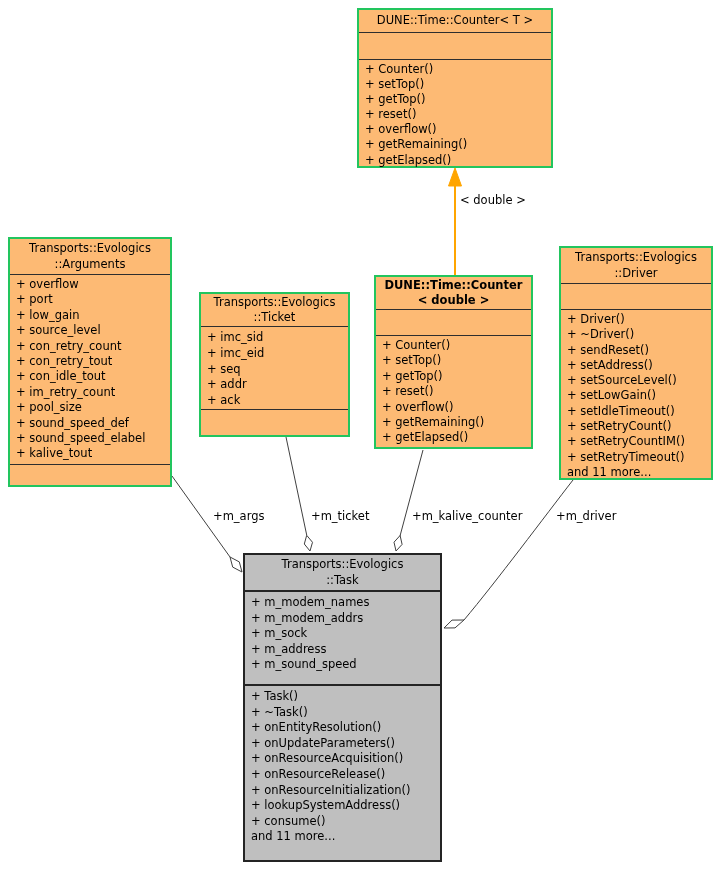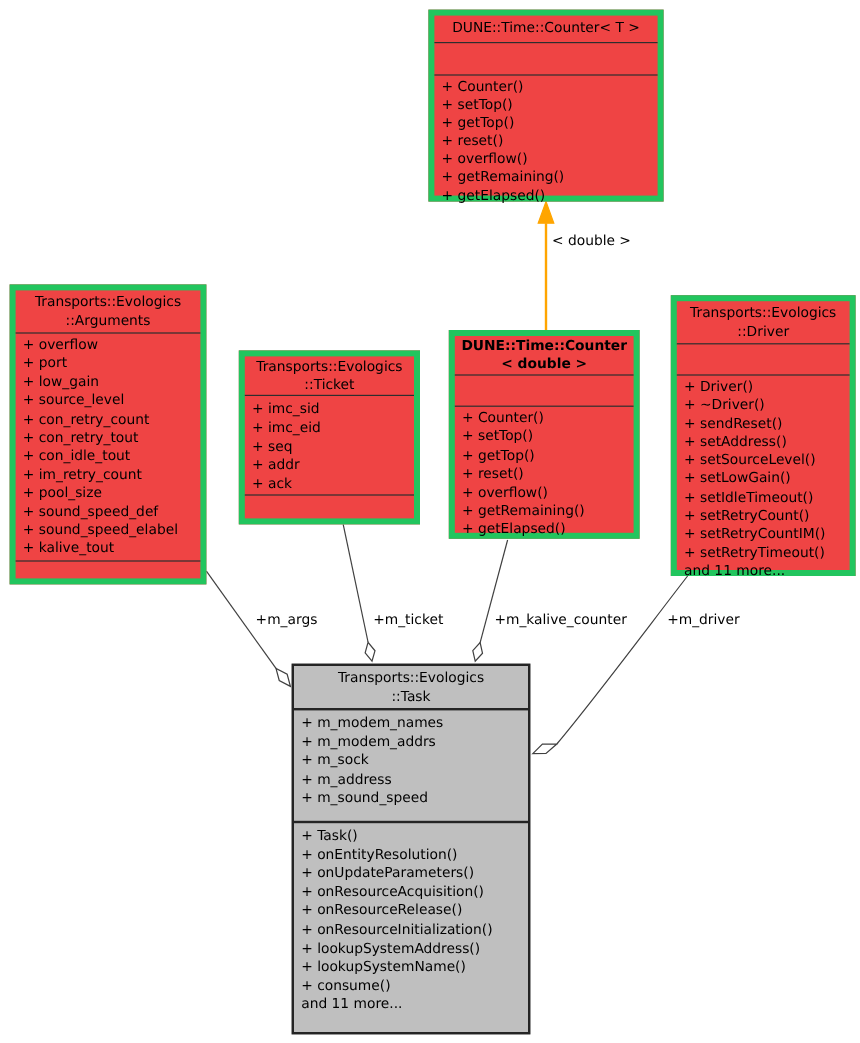--- a/index.html
+++ b/index.html
@@ -16,22 +16,22 @@
     overflow: hidden;
   }
   svg.edges {
     position: absolute;
     left: 0; top: 0;
     width: 717px; height: 869px;
     z-index: 0;
   }
   .uml-box {
     position: absolute;
-    background: #ef4444;
-    border: 5px solid #22c55e;
+    background: #fdba74;
+    border: 2px solid #22c55e;
     box-sizing: border-box;
     z-index: 1;
     font-size: 11.5px;
     color: #000000;
   }
   .uml-head {
     border-bottom: 1px solid #2e2e2e;
     display: flex;
     flex-direction: column;
     justify-content: center;
@@ -221,27 +221,27 @@
     </div>
     <div class="uml-attrs">
         <div class="member">+ m_modem_names</div>
         <div class="member">+ m_modem_addrs</div>
         <div class="member">+ m_sock</div>
         <div class="member">+ m_address</div>
         <div class="member">+ m_sound_speed</div>
       </div>
     <div class="uml-methods">
         <div class="member">+ Task()</div>
+        <div class="member">+ ~Task()</div>
         <div class="member">+ onEntityResolution()</div>
         <div class="member">+ onUpdateParameters()</div>
         <div class="member">+ onResourceAcquisition()</div>
         <div class="member">+ onResourceRelease()</div>
         <div class="member">+ onResourceInitialization()</div>
         <div class="member">+ lookupSystemAddress()</div>
-        <div class="member">+ lookupSystemName()</div>
         <div class="member">+ consume()</div>
         <div class="member">and 11 more...</div>
       </div>
   </div>
 
   <div class="edge-label" id="label-m-args">+m_args</div>
   <div class="edge-label" id="label-m-ticket">+m_ticket</div>
   <div class="edge-label" id="label-m-kalive-counter">+m_kalive_counter</div>
   <div class="edge-label" id="label-m-driver">+m_driver</div>
   <div class="edge-label" id="label-template">&lt; double &gt;</div>

